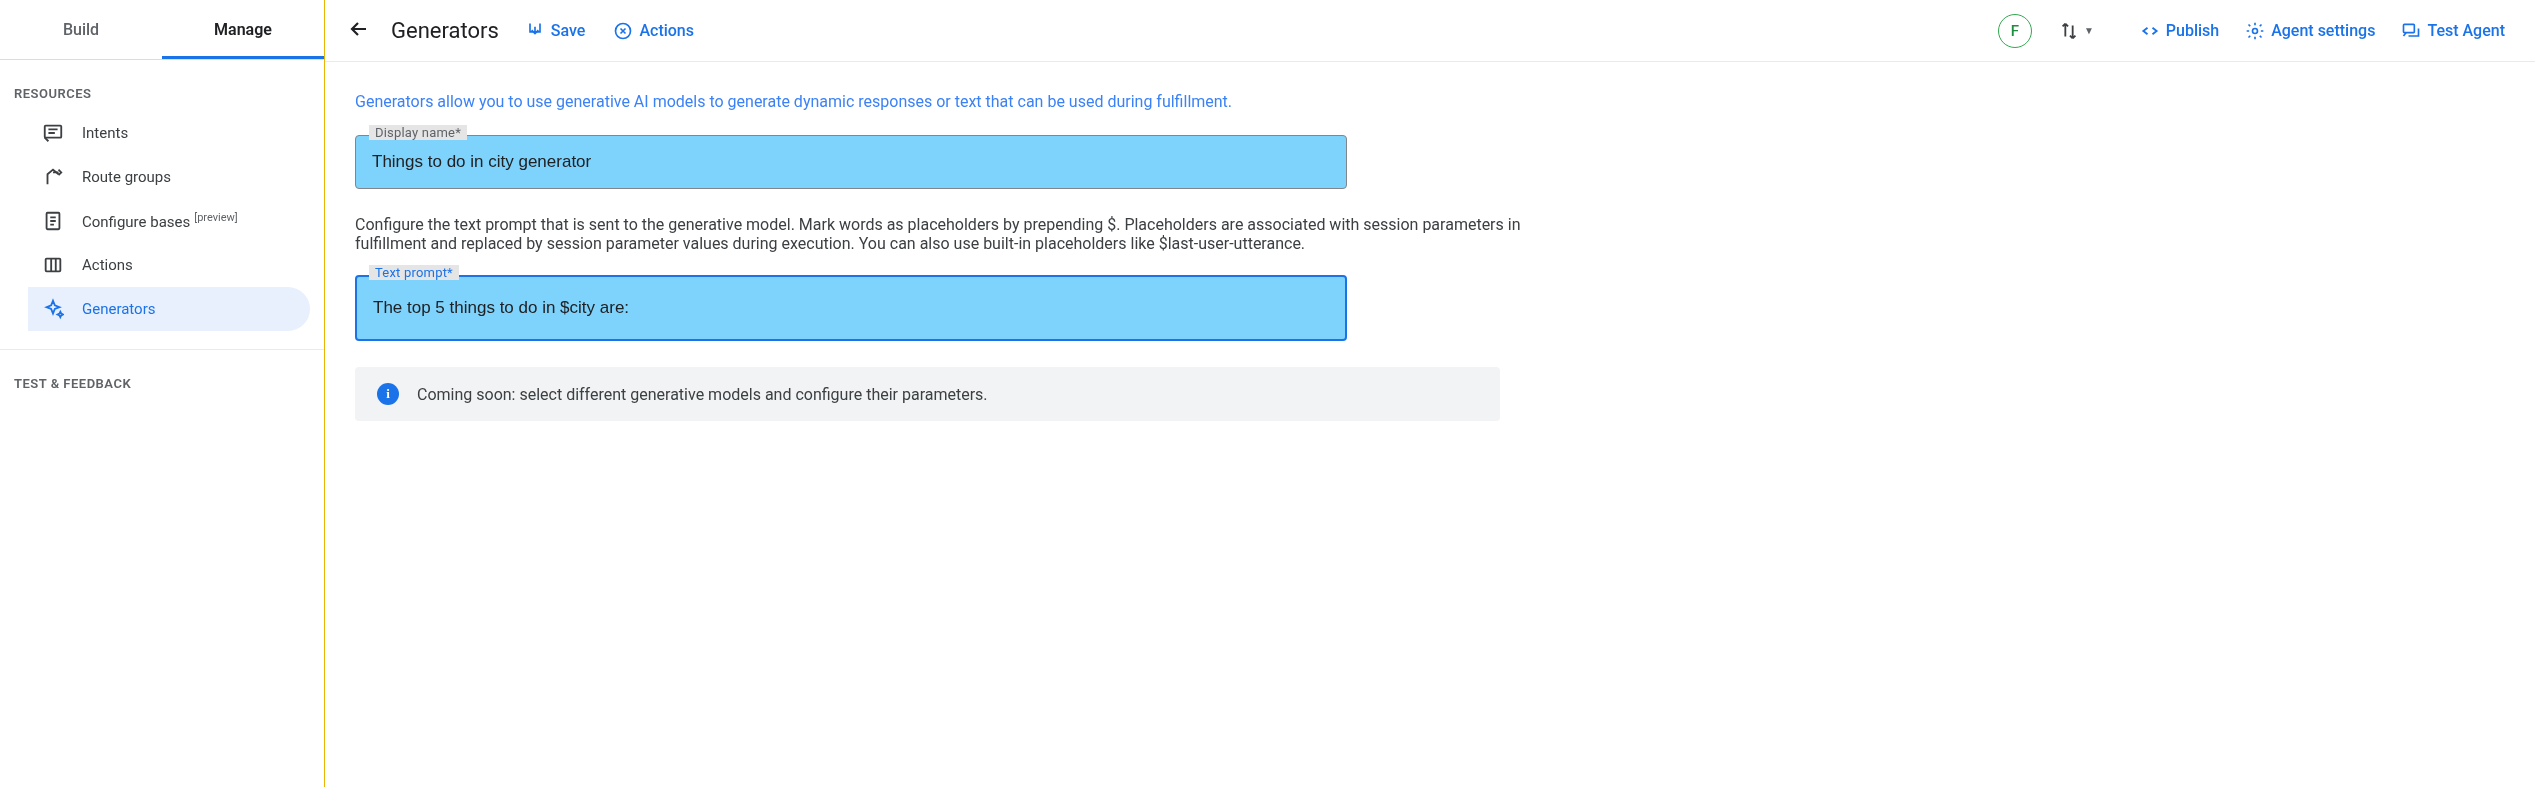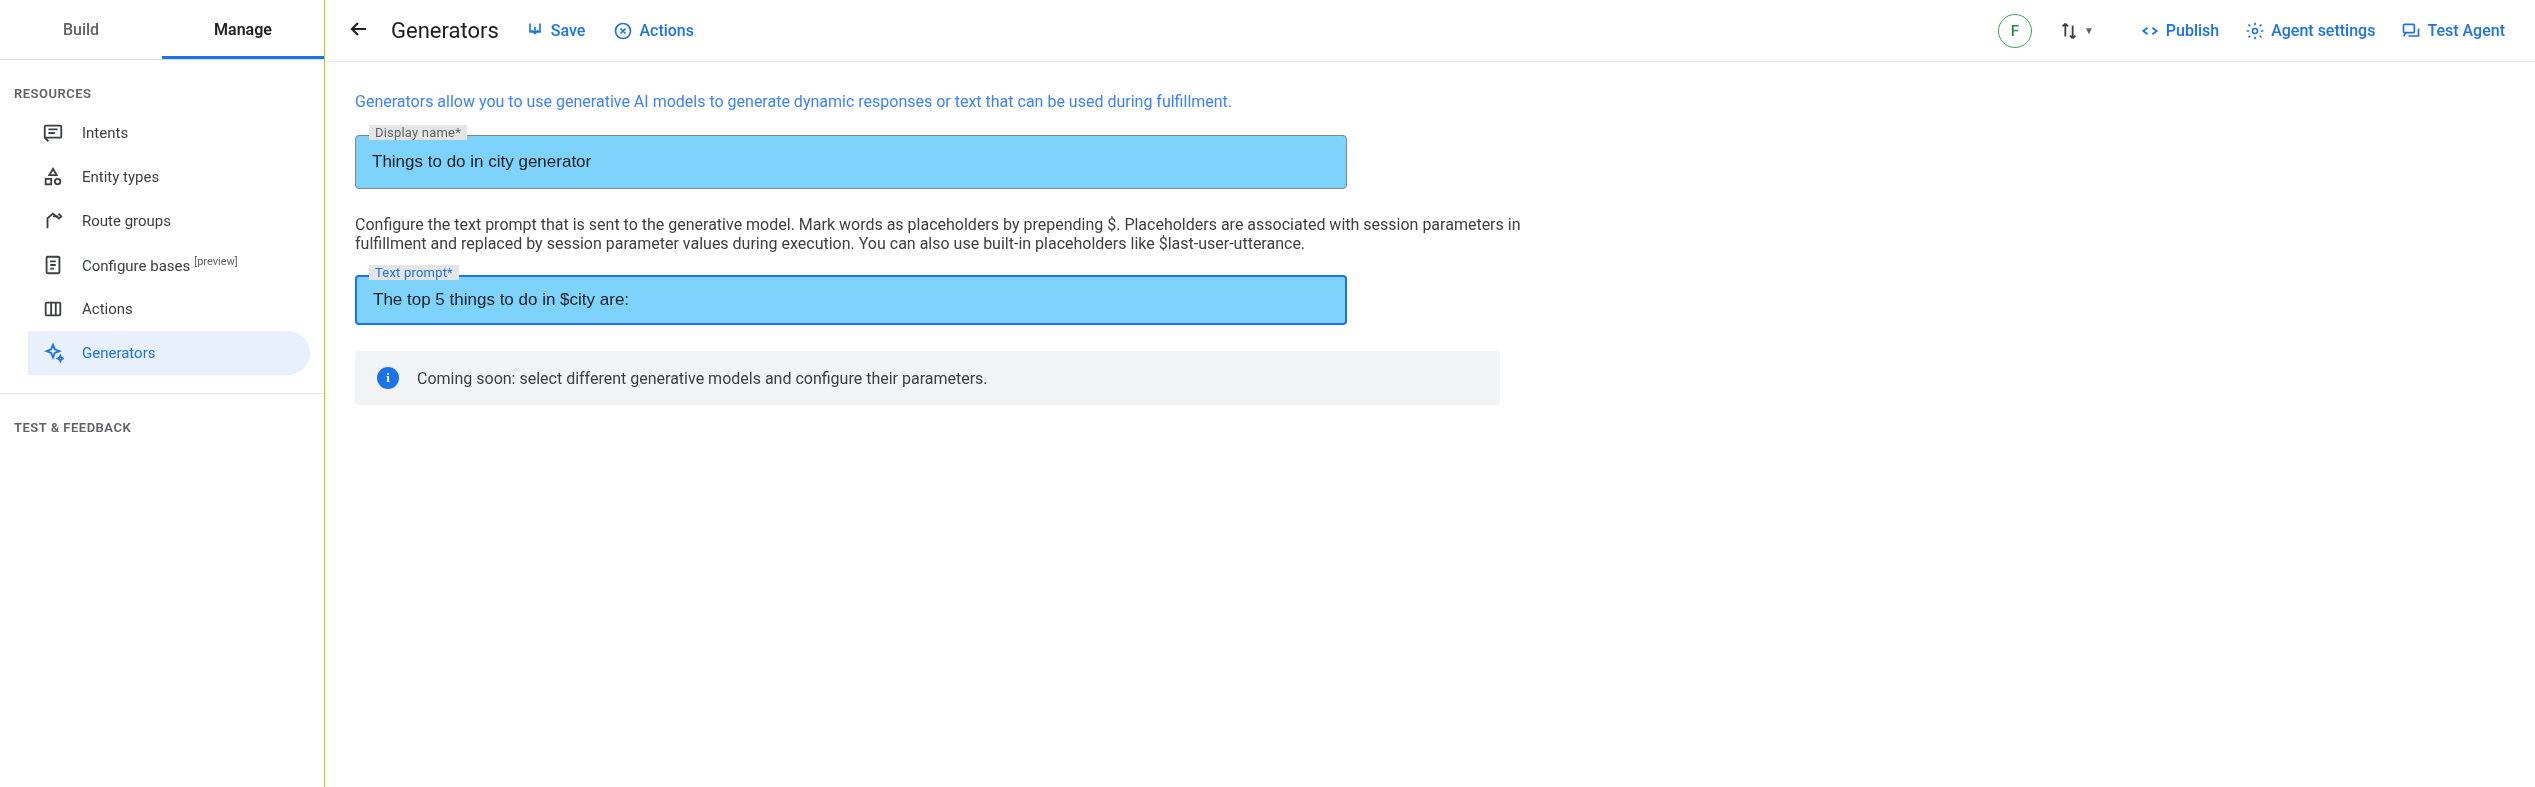--- a/index.html
+++ b/index.html
@@ -214,21 +214,21 @@
   .field-wrap.focused .field-input { border: 2px solid #1a73e8; }
 
   .config-text {
     font-size: 16px;
     color: #3c4043;
     max-width: 1170px;
     margin-bottom: 22px;
   }
 
   .textprompt .field-input {
-    height: 50px;
+    height: 66px;
   }
 
   .notice {
     margin-top: 26px;
     width: 1145px;
     max-width: 100%;
     background: #f1f3f4;
     border-radius: 4px;
     display: flex;
     align-items: center;
@@ -271,28 +271,20 @@
     <nav class="sidebar-list">
       <div class="sidebar-item">
         <svg viewBox="0 0 24 24" fill="none" stroke="currentColor" stroke-width="2">
             <rect x="3" y="4" width="18" height="13" rx="1"></rect>
             <path d="M7 8h10M7 12h7M3 17l4 4"></path>
           </svg>
         <span class="lbl">Intents</span>
       </div>
       <div class="sidebar-item">
         <svg viewBox="0 0 24 24" fill="none" stroke="currentColor" stroke-width="2">
-            <path d="M12 3l4 7H8z"></path>
-            <rect x="4" y="14" width="6" height="6"></rect>
-            <circle cx="17" cy="17" r="3"></circle>
-          </svg>
-        <span class="lbl">Entity types</span>
-      </div>
-      <div class="sidebar-item">
-        <svg viewBox="0 0 24 24" fill="none" stroke="currentColor" stroke-width="2">
             <path d="M6 20V9l6-5 6 5"></path>
             <path d="M18 4l3 3-3 3M18 7h-6"></path>
           </svg>
         <span class="lbl">Route groups</span>
       </div>
       <div class="sidebar-item">
         <svg viewBox="0 0 24 24" fill="none" stroke="currentColor" stroke-width="2">
             <rect x="5" y="3" width="14" height="18" rx="1"></rect>
             <path d="M9 8h6M9 12h6M9 16h4"></path>
           </svg>

